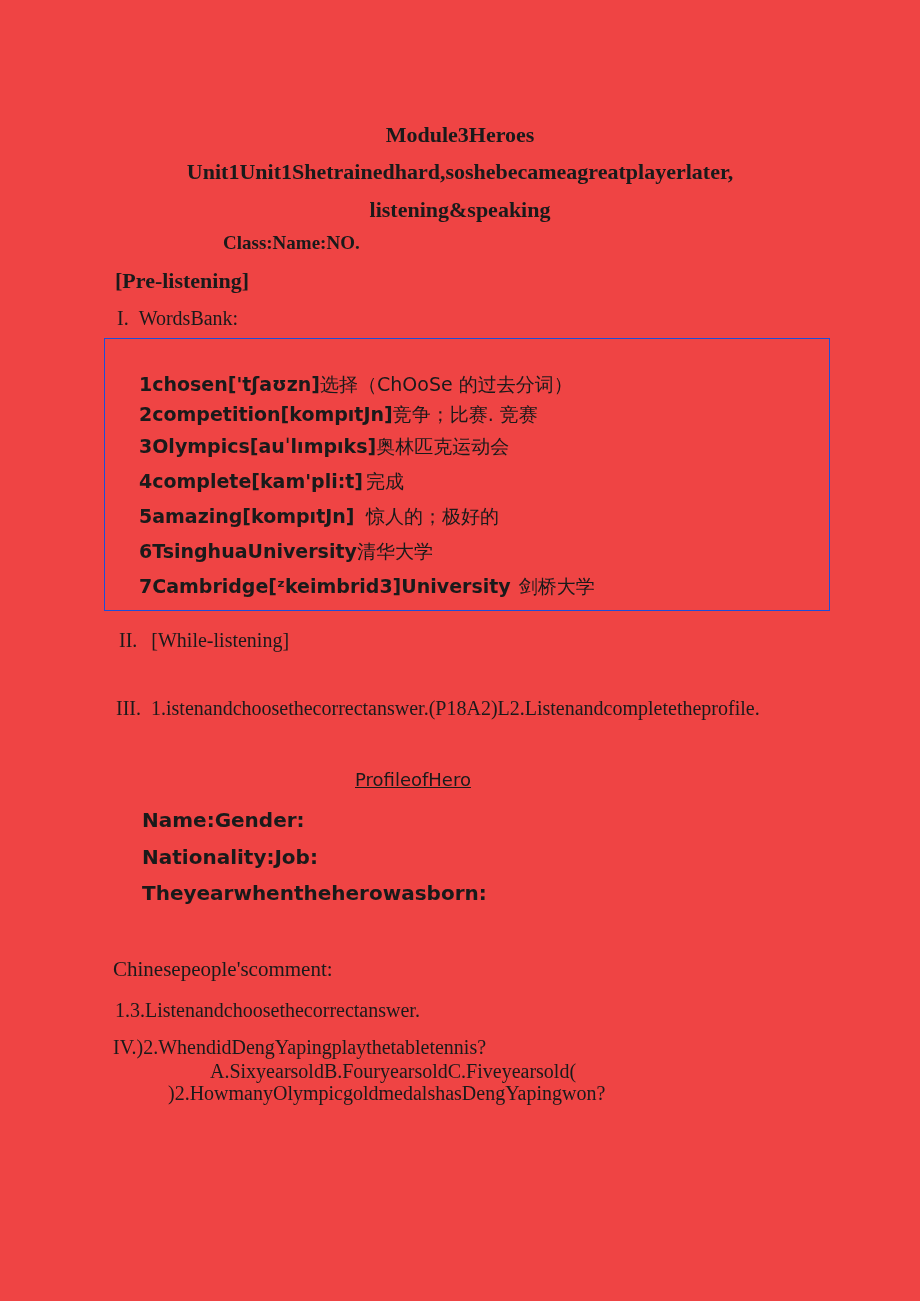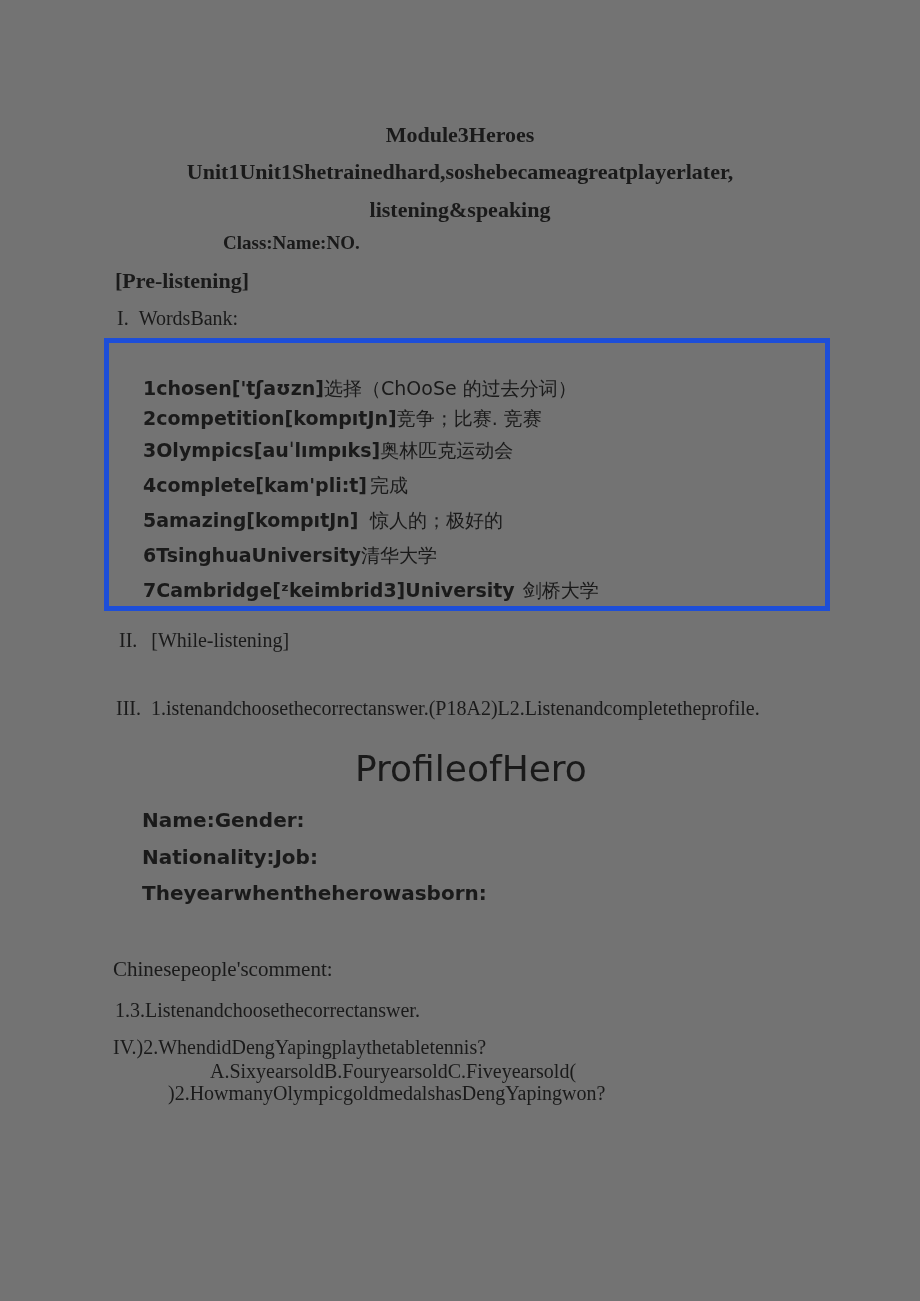--- a/index.html
+++ b/index.html
@@ -1,38 +1,38 @@
 <!DOCTYPE html>
 <html><head>
 <meta charset="utf-8">
 <style>
   html,body{margin:0;padding:0;background:#ffffff;}
   .page{
     position:relative;
     width:920px;height:1301px;
-    background:#737373;
+    background:#ef4444;
     font-family:"Liberation Serif", serif;
     color:#1a1a1a;
     overflow:hidden;
   }
   .abs{position:absolute;white-space:nowrap;}
   
   .center-band{left:95px;width:730px;text-align:center;}
   .h-title{font-weight:bold;font-size:22px;line-height:26px;}
   
   .class-line{left:223px;top:232px;font-weight:bold;font-size:19px;}
   
   .pre-head{left:115px;top:268px;font-weight:bold;font-size:22px;}
   .numeral-row{font-size:20px;}
   .numeral{display:inline-block;}
   .numeral-label{display:inline-block;}
   
   .wb-box{
     left:104px;top:338px;width:726px;height:273px;
-    border:5px solid #1d4ed8;
+    border:1px solid #1d4ed8;
     box-sizing:border-box;
     padding:30px 10px 0 34px;
   }
   .wb-row{
     font-family:"DejaVu Sans","Liberation Sans",sans-serif;
     font-size:19px;
     line-height:30px;
     white-space:nowrap;
   }
   .wb-row .en{font-weight:bold;display:inline-block;}
@@ -41,23 +41,23 @@
   .wb-row .en.tab-wide{min-width:227px;}
   .wb-row .en.tab-mid{min-width:214px;}
   .wb-row .zh.gap{margin-left:8px;}
   
   .row-ii{left:119px;top:629px;}
   .row-iii{left:116px;top:697px;}
   .gap-after-numeral{display:inline-block;width:14px;}
   .gap-after-numeral-sm{display:inline-block;width:10px;}
   
   .profile-title{
-    left:355px;top:748px;
+    left:355px;top:769px;
     font-family:"DejaVu Sans","Liberation Sans",sans-serif;
-    font-size:36px;font-weight:normal;
+    font-size:18px;font-weight:normal;text-decoration:underline;
   }
   .profile-field{
     left:142px;
     font-family:"DejaVu Sans","Liberation Sans",sans-serif;
     font-weight:bold;font-size:20px;
   }
   .comment-line{left:113px;top:957px;font-size:21px;}
   .listen-line{left:115px;top:999px;font-size:20px;}
   .q1-line{left:113px;top:1036px;font-size:20px;}
   .q1-opts{left:210px;top:1060px;font-size:20px;}

